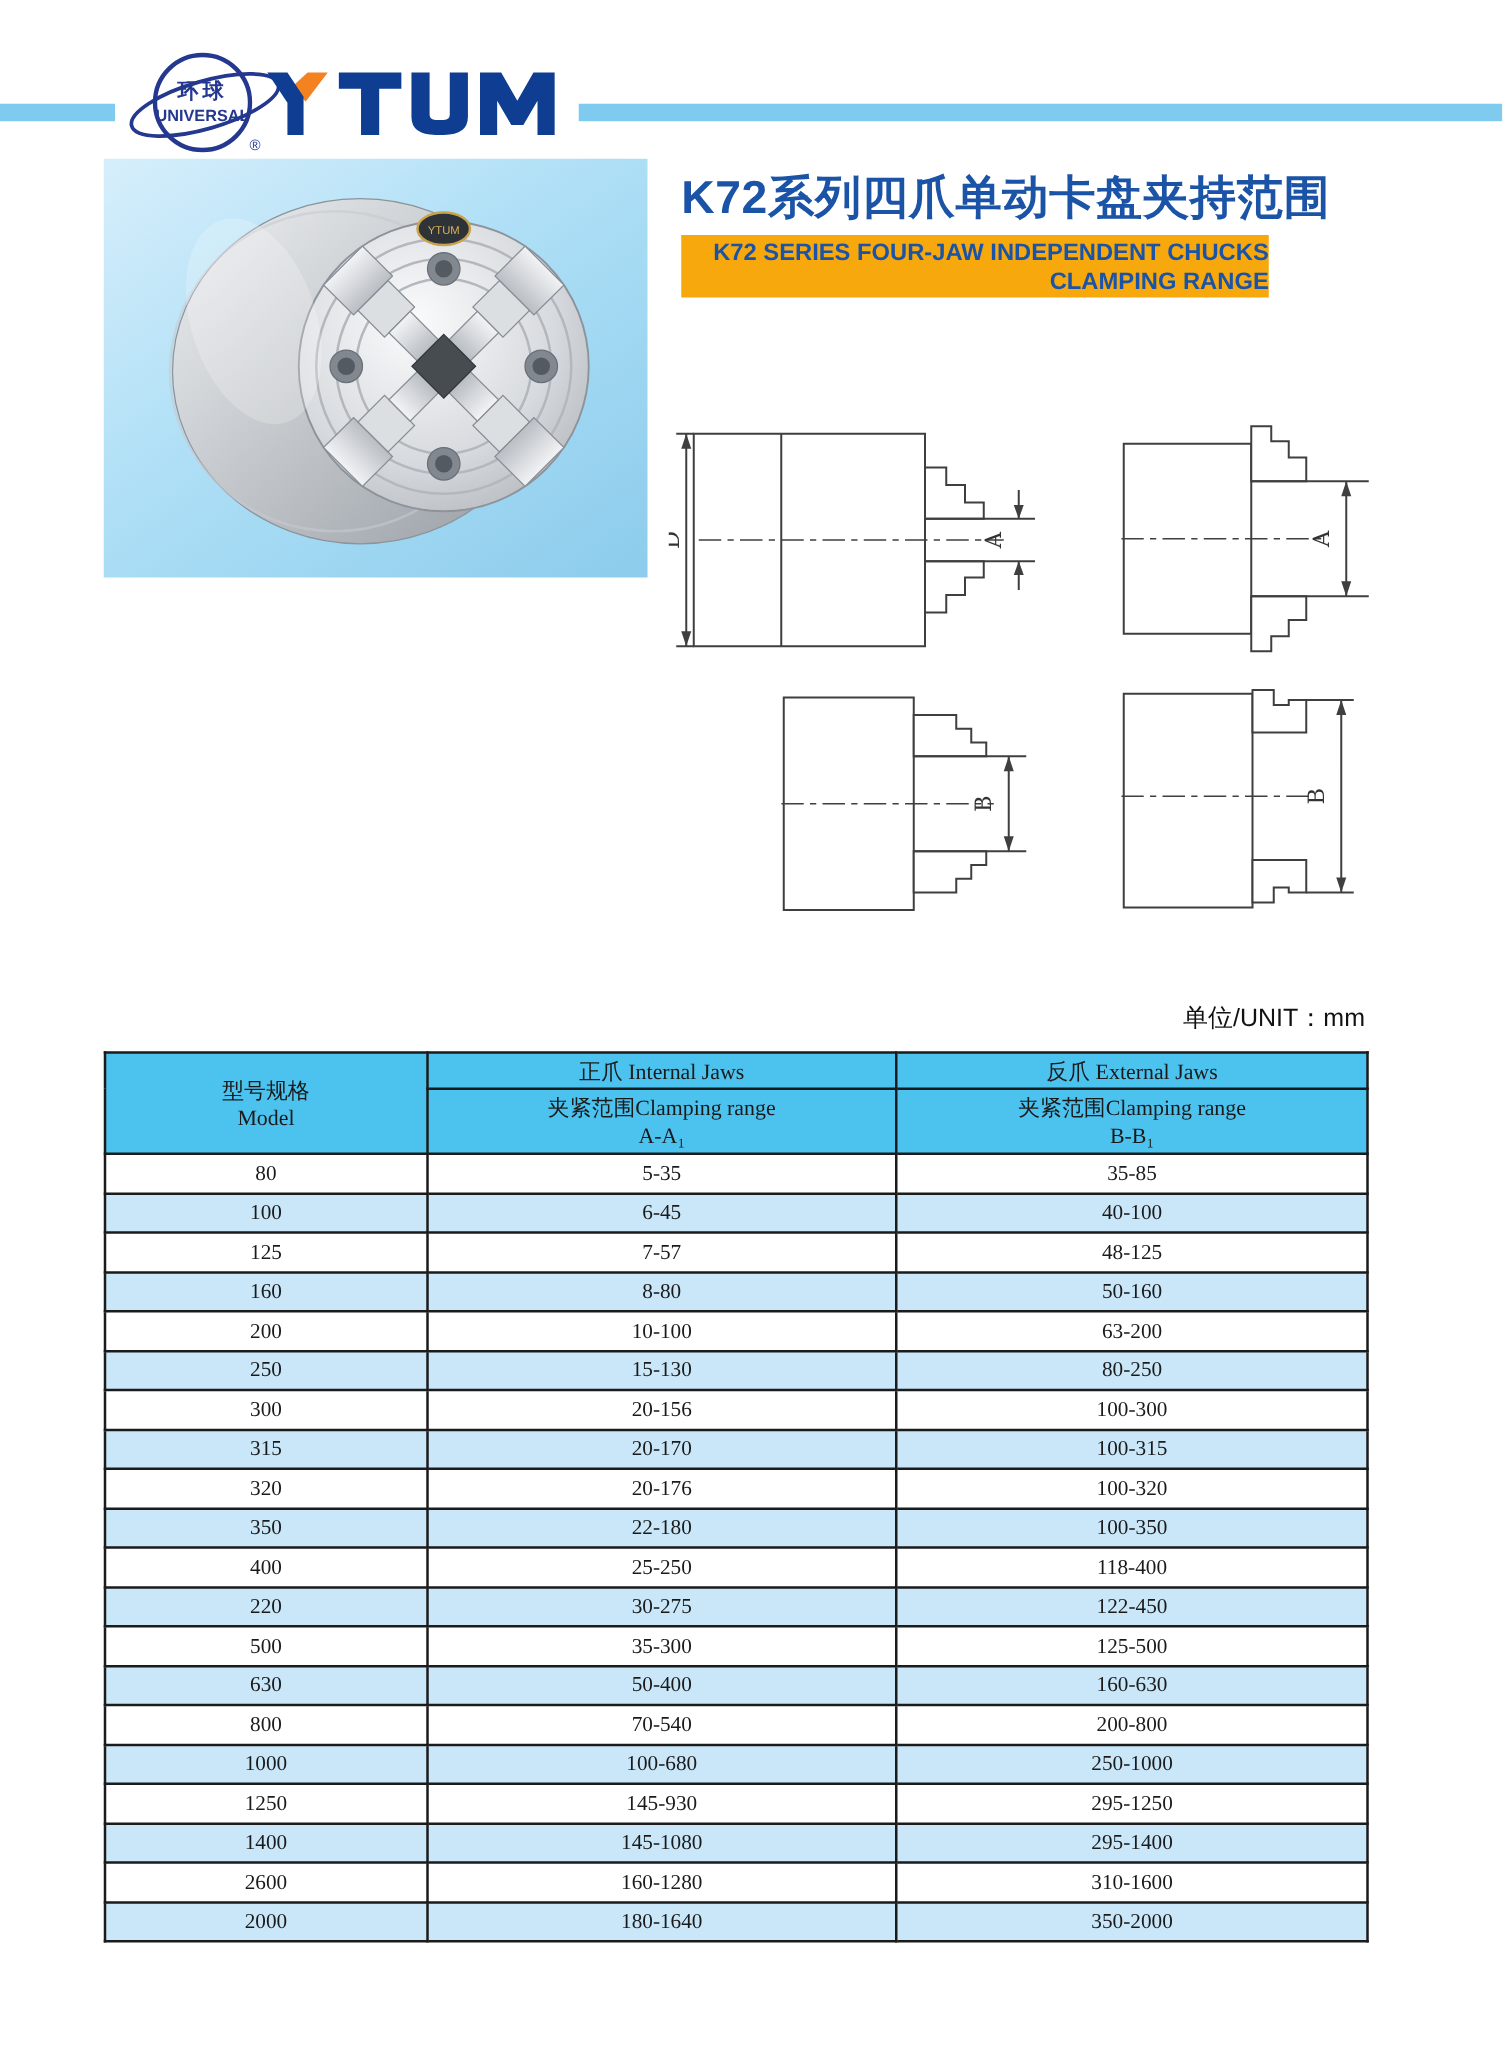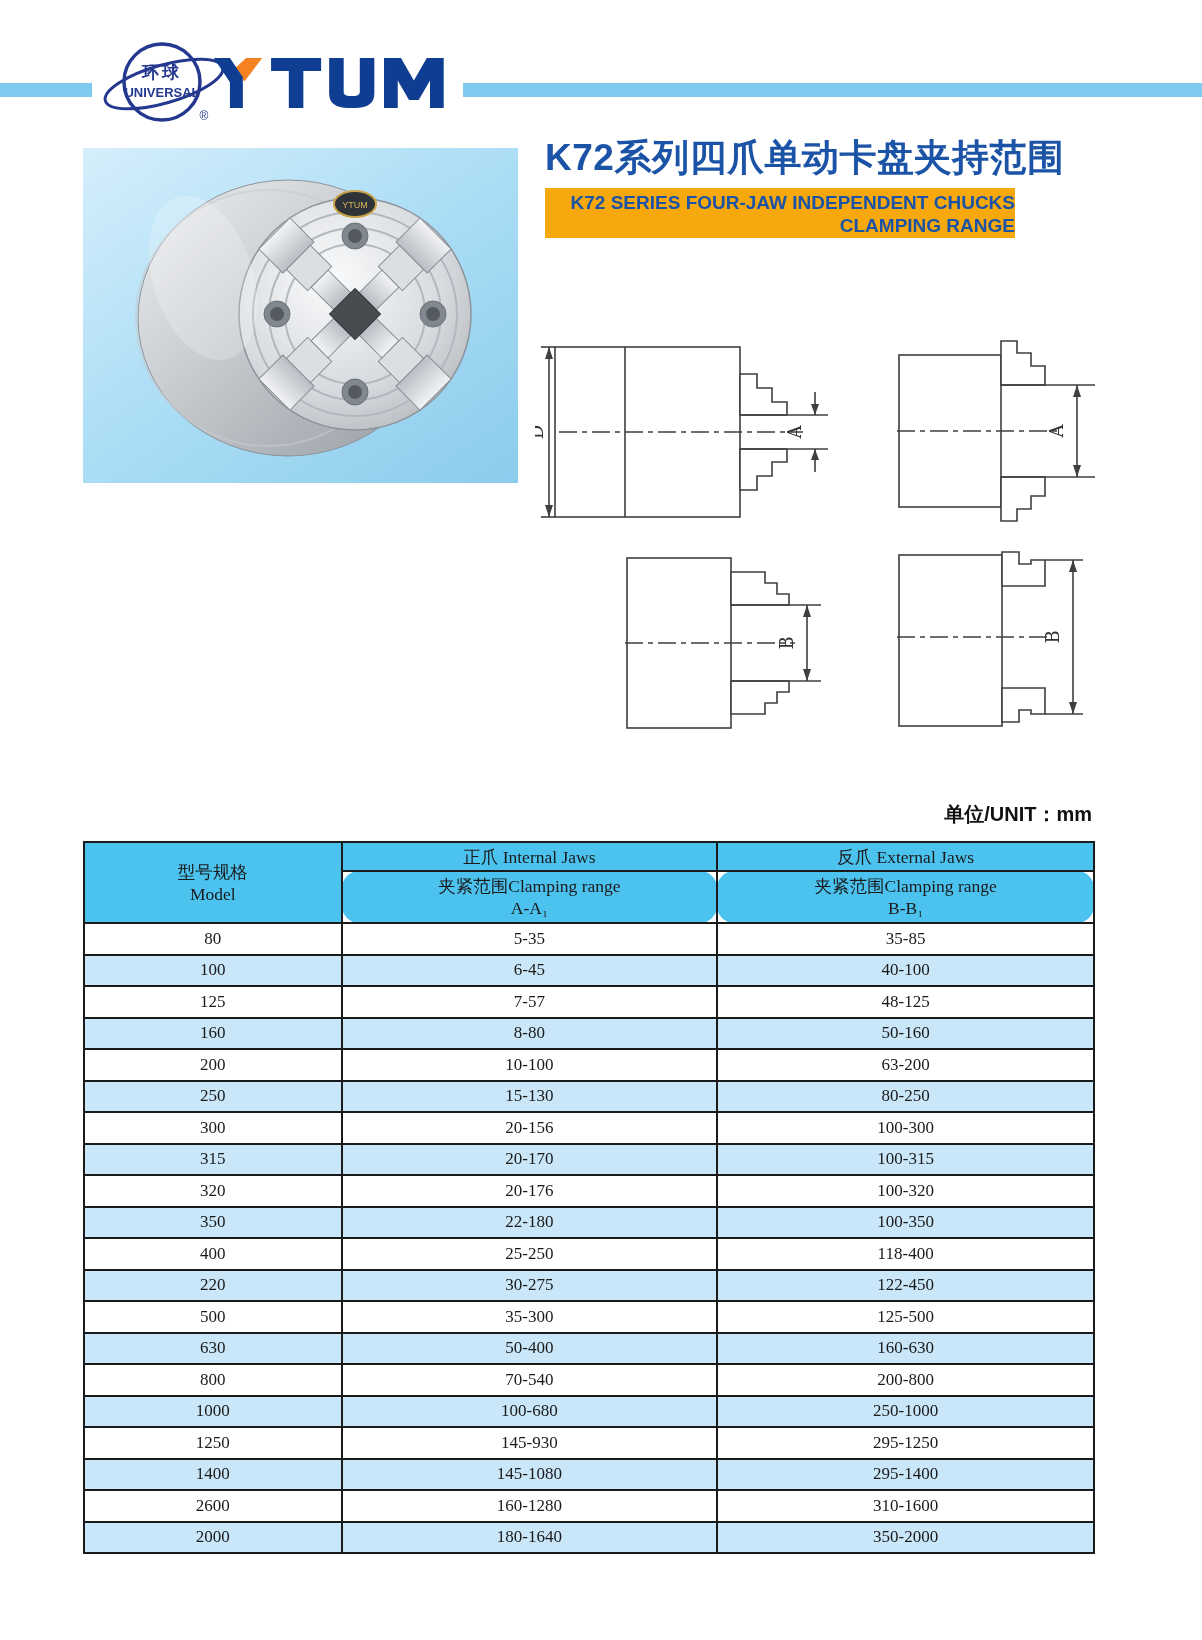--- a/index.html
+++ b/index.html
@@ -8,48 +8,48 @@
 
   
   .rule{position:absolute;height:14px;background:#7FCBEF;}
   .rule-left{left:0;top:83px;width:92px;}
   .rule-right{left:463px;top:83px;width:739px;}
   .logo{position:absolute;left:100px;top:36px;width:130px;height:94px;}
   .brand{position:absolute;left:213px;top:57px;width:242px;height:52px;}
   .sr{position:absolute;width:1px;height:1px;overflow:hidden;opacity:0;}
 
   
-  .photo{position:absolute;left:83px;top:148px;width:435px;height:335px;
+  .photo{position:absolute;left:83px;top:127px;width:435px;height:335px;
          background:linear-gradient(145deg,#D6EEFB 0%,#AEDFF6 45%,#8CCCEC 100%);}
 
   
   .title-zh{position:absolute;left:545px;top:136px;width:520px;font-size:37px;line-height:44px;
             font-weight:900;color:#1B54A6;letter-spacing:0.5px;white-space:nowrap;}
   .banner{position:absolute;left:545px;top:188px;width:470px;height:50px;background:#F7A80D;
           color:#1B54A6;font-weight:700;font-size:19px;line-height:23px;padding:3px 0 0 14px;box-sizing:border-box;text-align:right;}
 
   
   .diag{position:absolute;}
   .diag .ln{stroke:#3f3f3f;stroke-width:1.6;fill:none;}
   .diag .shape{fill:#ffffff;stroke:#3f3f3f;stroke-width:1.6;}
   .diag .arrow{fill:#3f3f3f;stroke:none;}
   .diag .cl{stroke:#3f3f3f;stroke-width:1.3;fill:none;stroke-dasharray:18 5 5 5;}
   .diag text{fill:#333;font-family:"DejaVu Serif","Liberation Serif",serif;font-size:18px;}
 
   
-  .unit{position:absolute;top:801px;right:110px;font-size:20px;color:#111;font-weight:bold;}
+  .unit{position:absolute;top:801px;right:110px;font-size:20px;color:#111;}
 
   
   .spec-table{position:absolute;left:83px;top:841px;width:1012px;border-collapse:collapse;
               table-layout:fixed;font-size:17px;color:#1a1a1a;font-family:Liberation Serif, serif;}
   .spec-table th,.spec-table td{border:2px solid #1B1B1B;text-align:center;vertical-align:middle;
               padding:0;font-weight:400;}
   .spec-table thead th{background:#4CC3EF;font-size:17.5px;}
   .spec-table thead tr:first-child th{height:27px;}
-  .spec-table thead tr:last-child th{height:50px;border-radius:17px;}
+  .spec-table thead tr:last-child th{height:50px;}
   .spec-table th .hl{line-height:22px;}
   .spec-table tbody td{height:29.5px;background:#ffffff;}
   .spec-table tbody tr.alt td{background:#C9E7F9;}
 </style>
 </head>
 <body>
 
 <div class="page">
 
   <div class="rule rule-left"></div>

